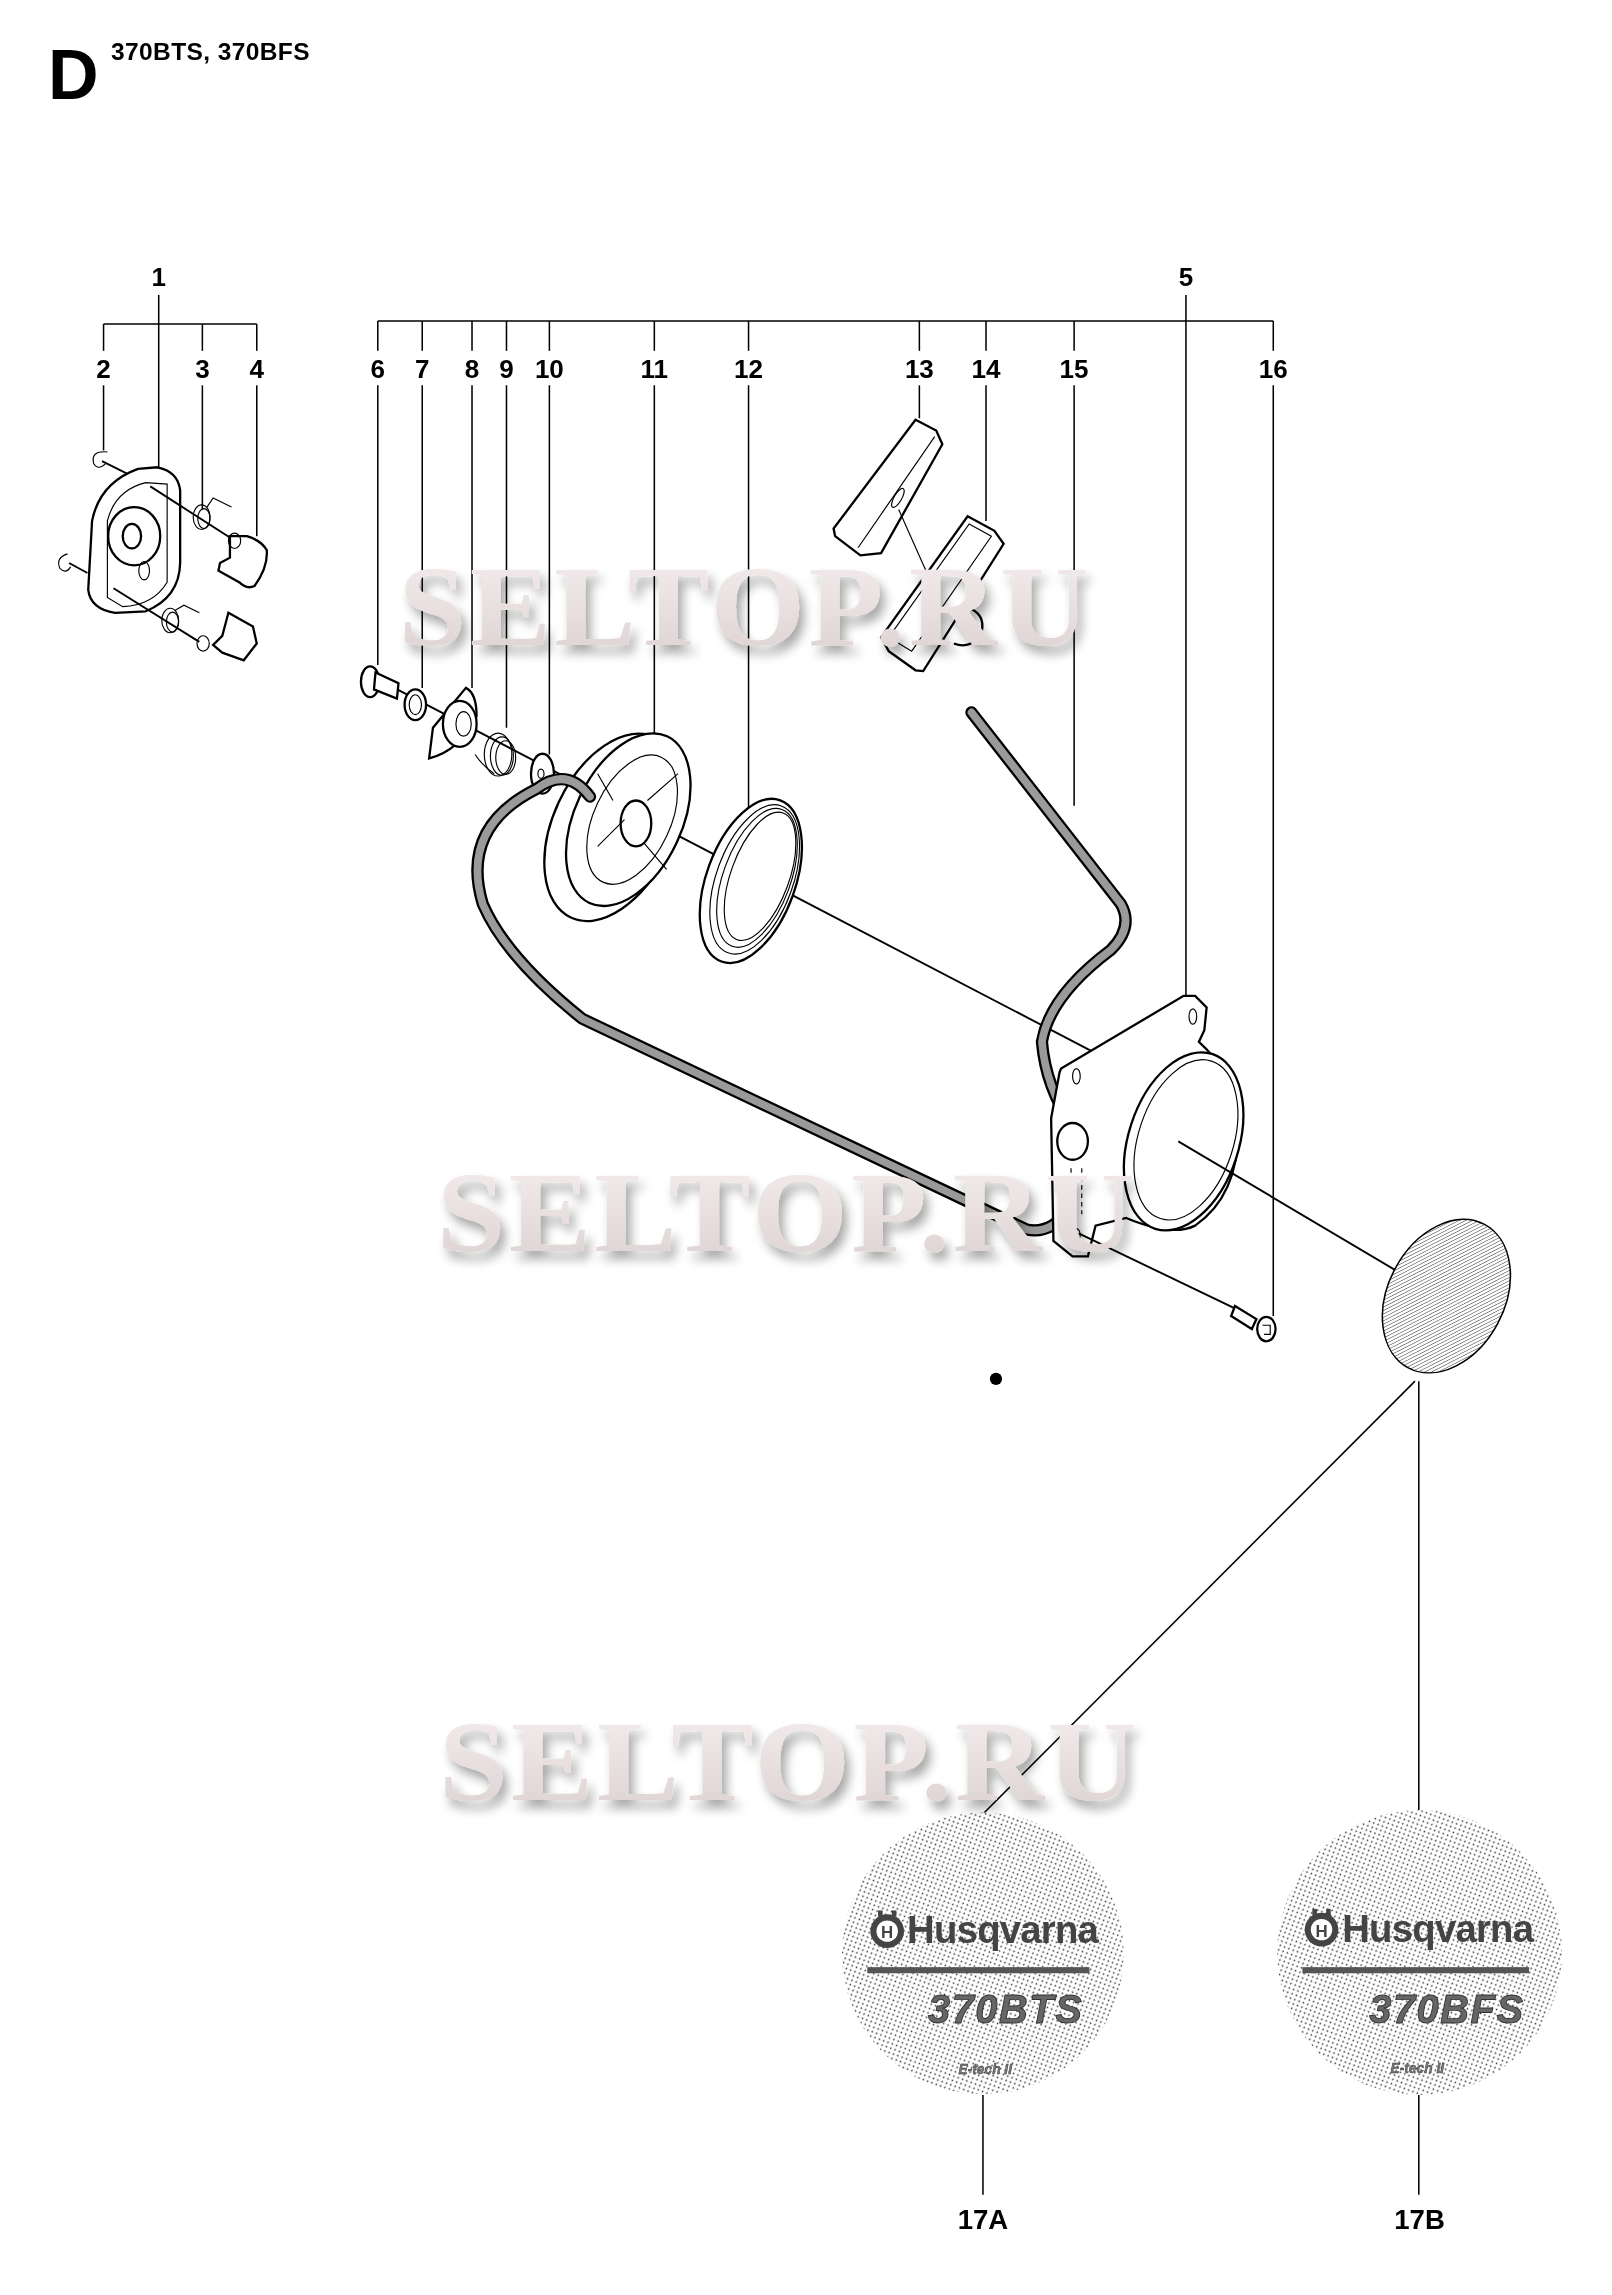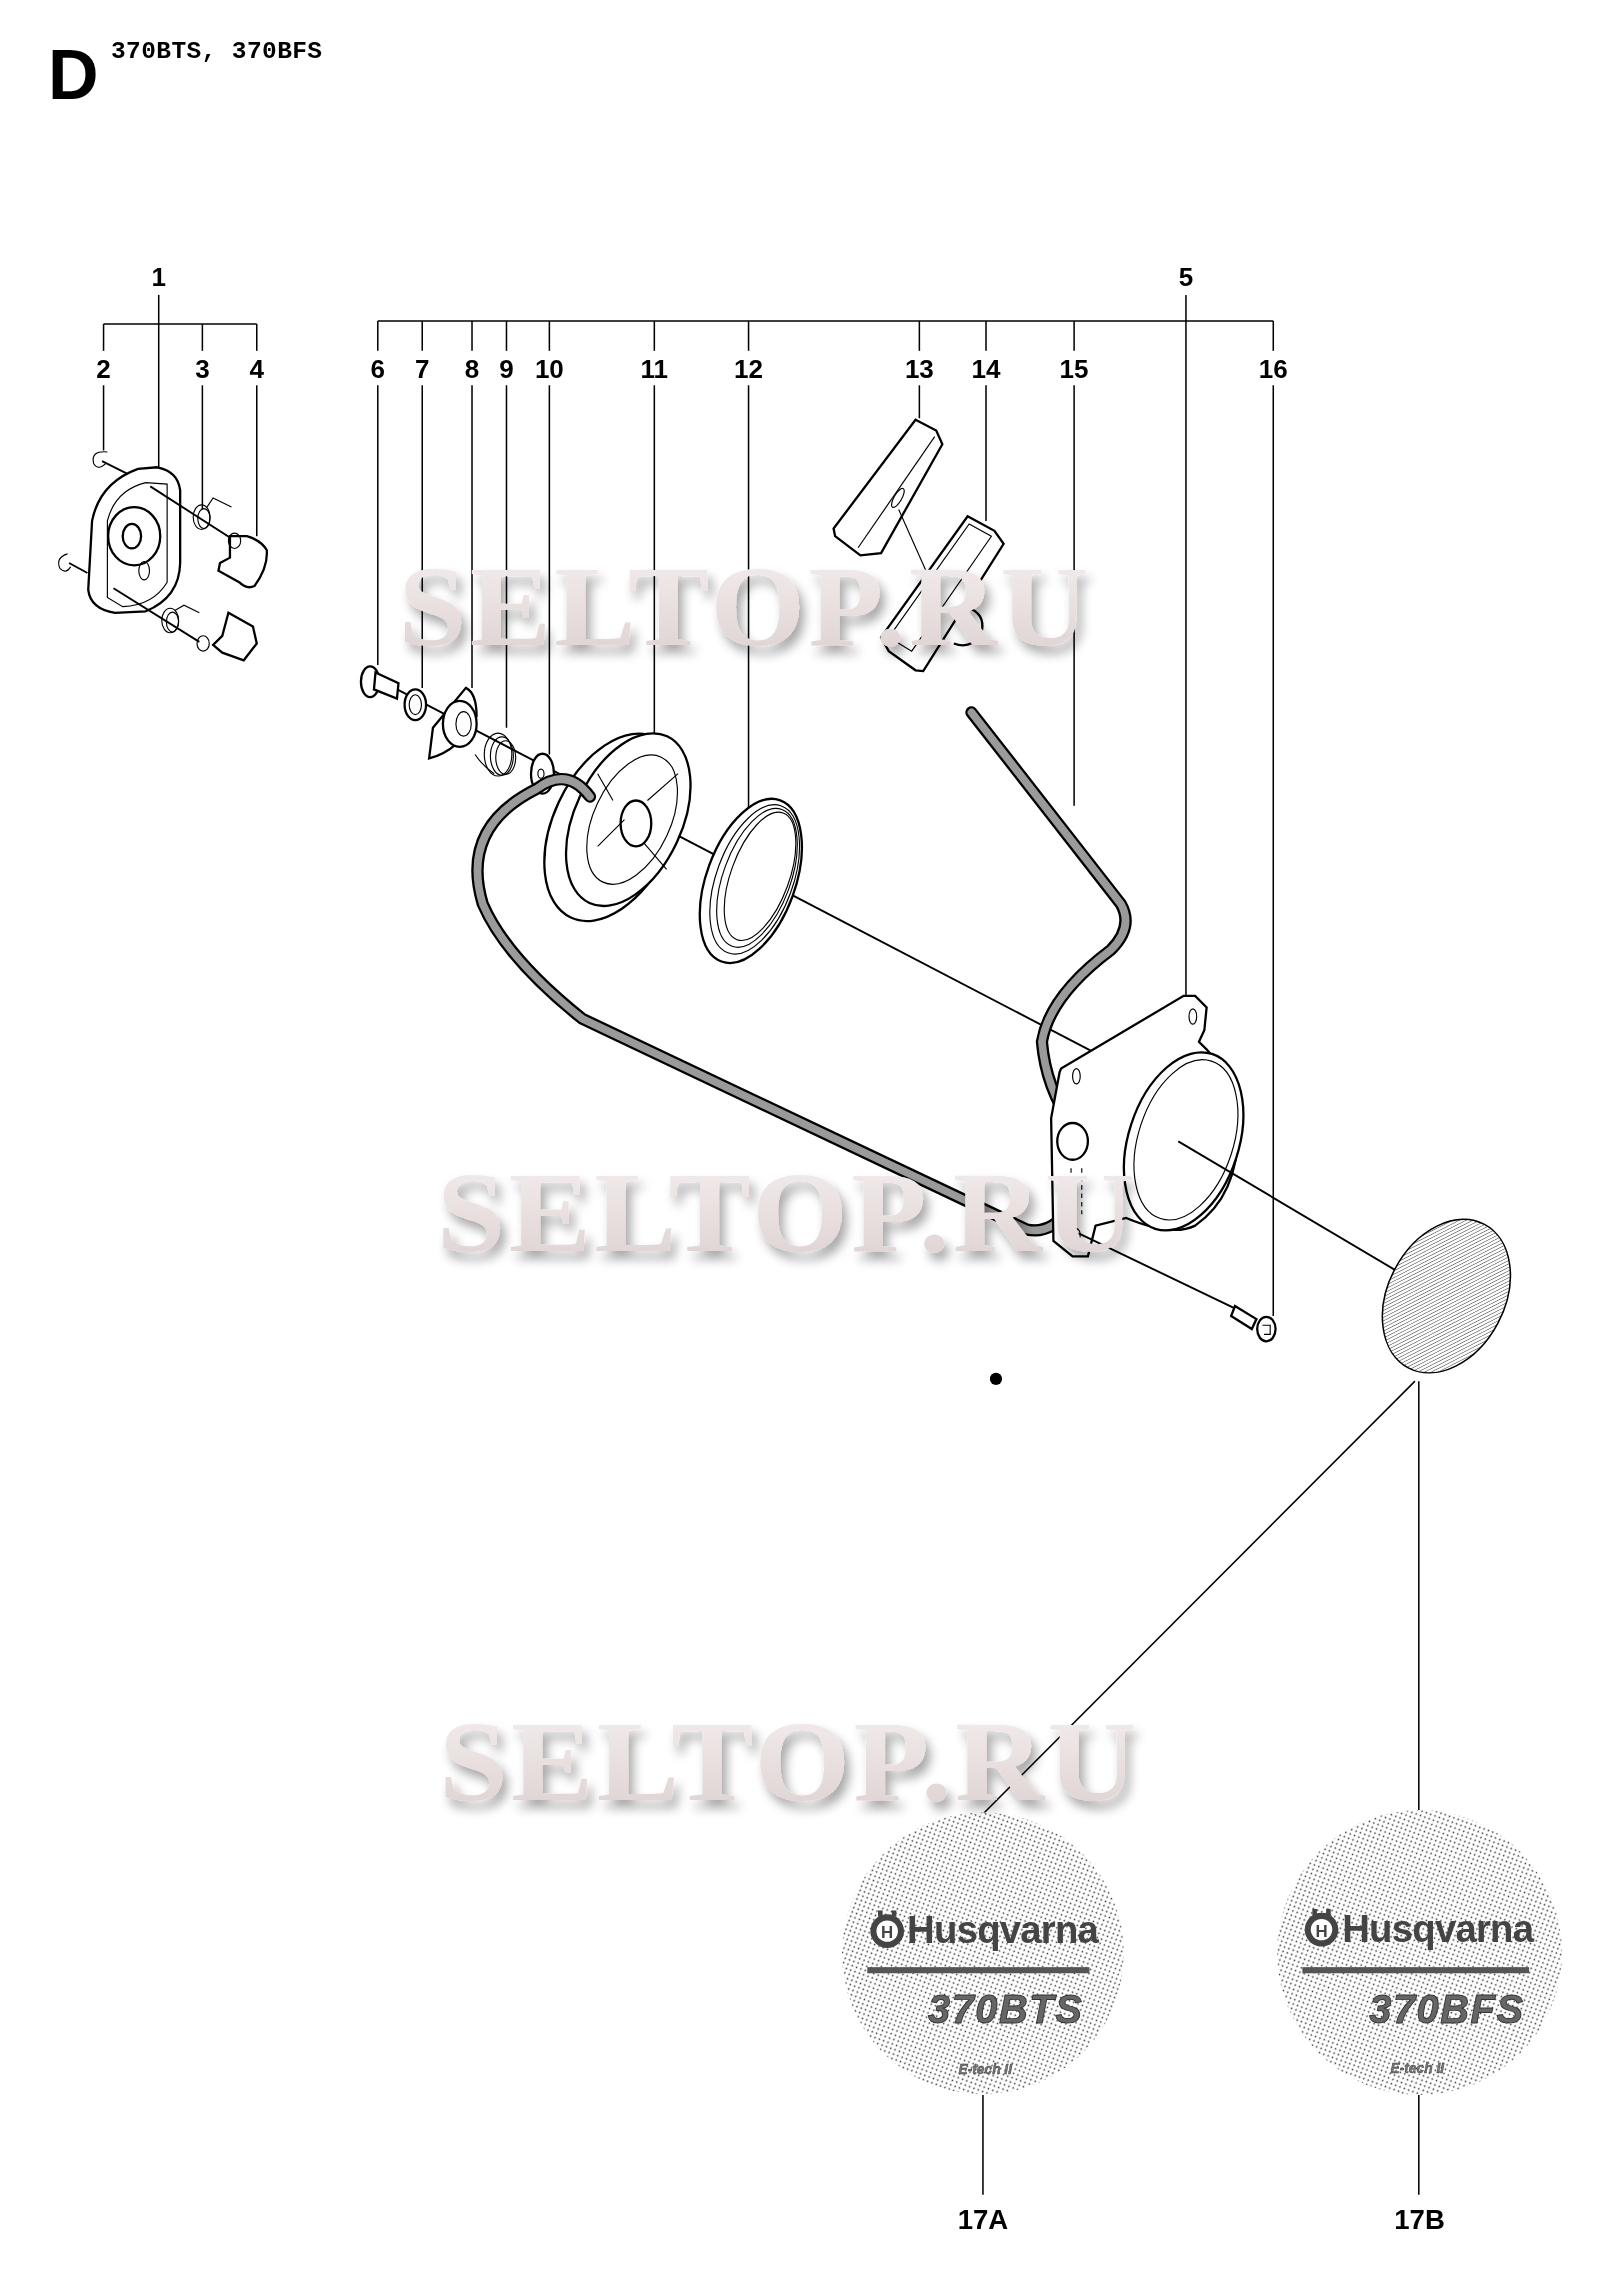--- a/index.html
+++ b/index.html
@@ -1,18 +1,18 @@
 <!DOCTYPE html>
 <html style="font-size:12.3px"><head>
 <meta charset="utf-8">
 <style>
   html, body { margin:0; padding:0; background:#ffffff; }
   body { width:1612px; height:2295px; position:relative; overflow:hidden; font-family:"Liberation Sans", sans-serif; }
   .page-letter { position:absolute; left:48px; top:40px; font-size:70px; font-weight:bold; color:#000; line-height:1; }
-  .page-models { position:absolute; left:111px; top:40px; font-size:24.5px; font-weight:bold; color:#000; line-height:1; letter-spacing:0.4px;font-family:Liberation Mono, monospace; }
+  .page-models { position:absolute; left:111px; top:40px; font-size:24.5px; font-weight:bold; color:#000; line-height:1; letter-spacing:0.4px; }
   svg.diagram { position:absolute; left:0; top:0; }
   .lbl { font-family:"Liberation Sans", sans-serif; font-weight:bold; font-size:34px; fill:#000; text-anchor:middle; }
   .lbl-big { font-size:36px; }
   .lead { stroke:#000; stroke-width:2; fill:none; }
   .part { stroke:#000; stroke-width:3; fill:#fff; }
   .part-thin { stroke:#000; stroke-width:1.5; fill:none; }
   .axis { stroke:#000; stroke-width:2.5; fill:none; }
   .rope { stroke:#000; stroke-width:16; fill:none; stroke-linecap:round; stroke-linejoin:round; }
   .rope-in { stroke:#9a9a9a; stroke-width:10; fill:none; stroke-linecap:round; stroke-linejoin:round; }
   .watermark { font-family:"Liberation Serif", serif; font-weight:bold; font-size:150px; fill:url(#wmGrad); letter-spacing:4px; }

